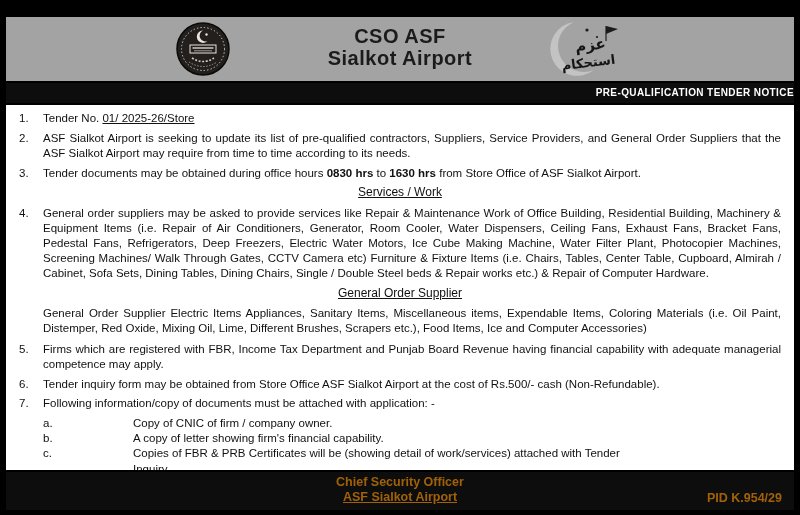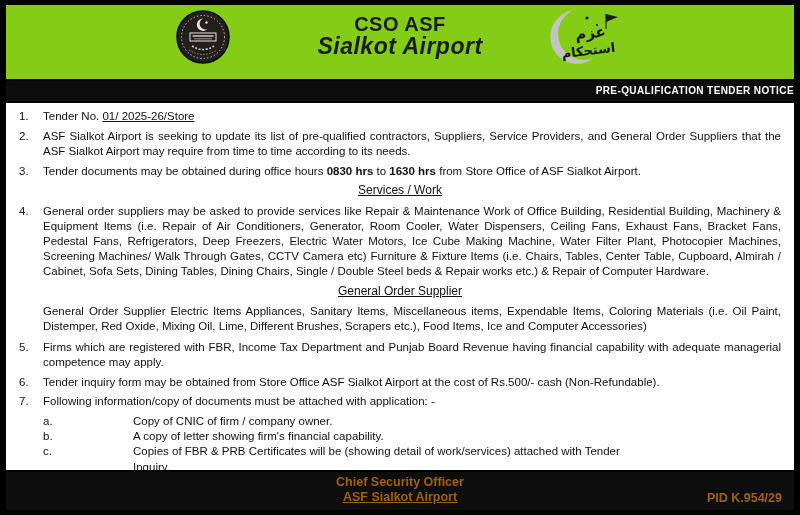--- a/index.html
+++ b/index.html
@@ -3,27 +3,27 @@
 <meta charset="utf-8">
 <style>
   html,body{margin:0;padding:0;background:#888;}
   .page{
     width:800px;height:515px;margin:0 auto;background:#000;
     box-sizing:border-box;padding:5px 6px;
     display:flex;flex-direction:column;
     font-family:"Liberation Sans",sans-serif;color:#111;
   }
   
-  .header{background:#84cc16;height:74px;flex:none;position:relative;}
+  .header{background:#a3a3a3;height:64px;flex:none;position:relative;margin-top:12px;}
   .title-block{
     position:absolute;left:0;right:0;top:8px;text-align:center;
     font-weight:700;color:#1b1b1b;letter-spacing:.5px;
   }
   .title-block .t1{font-size:20px;line-height:22px;}
-  .title-block .t2{font-size:23px;line-height:22px;font-style:italic;}
+  .title-block .t2{font-size:20px;line-height:22px;}
   .seal{position:absolute;left:170px;top:5px;width:54px;height:54px;}
   .azm{position:absolute;left:538px;top:3px;width:84px;height:58px;}
   
   .notice-bar{
     background:#0d0d0d;color:#fff;text-align:right;
     font-weight:700;font-size:10px;letter-spacing:.4px;
     padding:4px 0 5px;margin-top:2px;flex:none;
   }
   
   .body{

